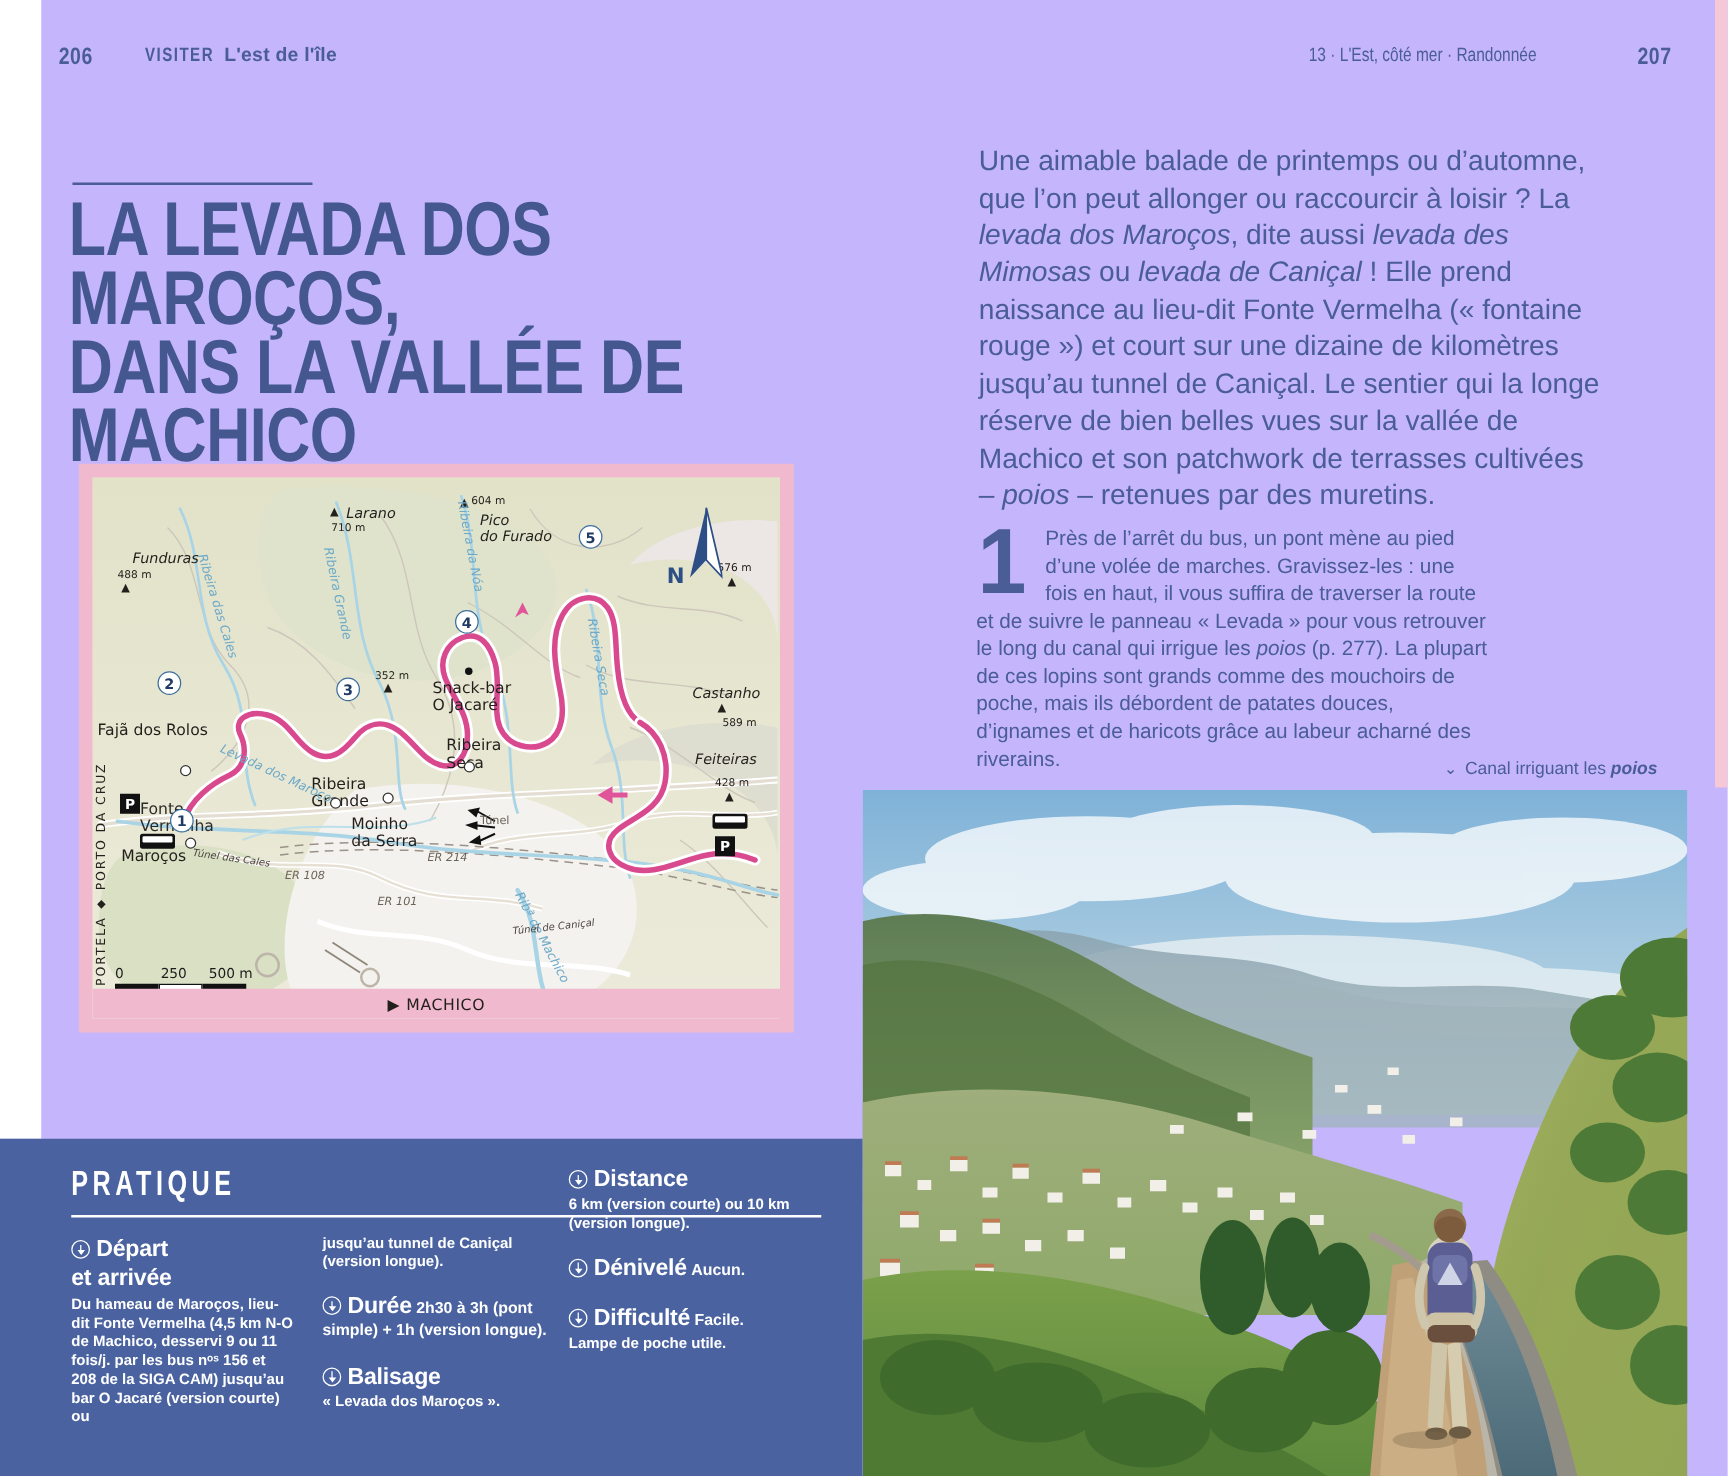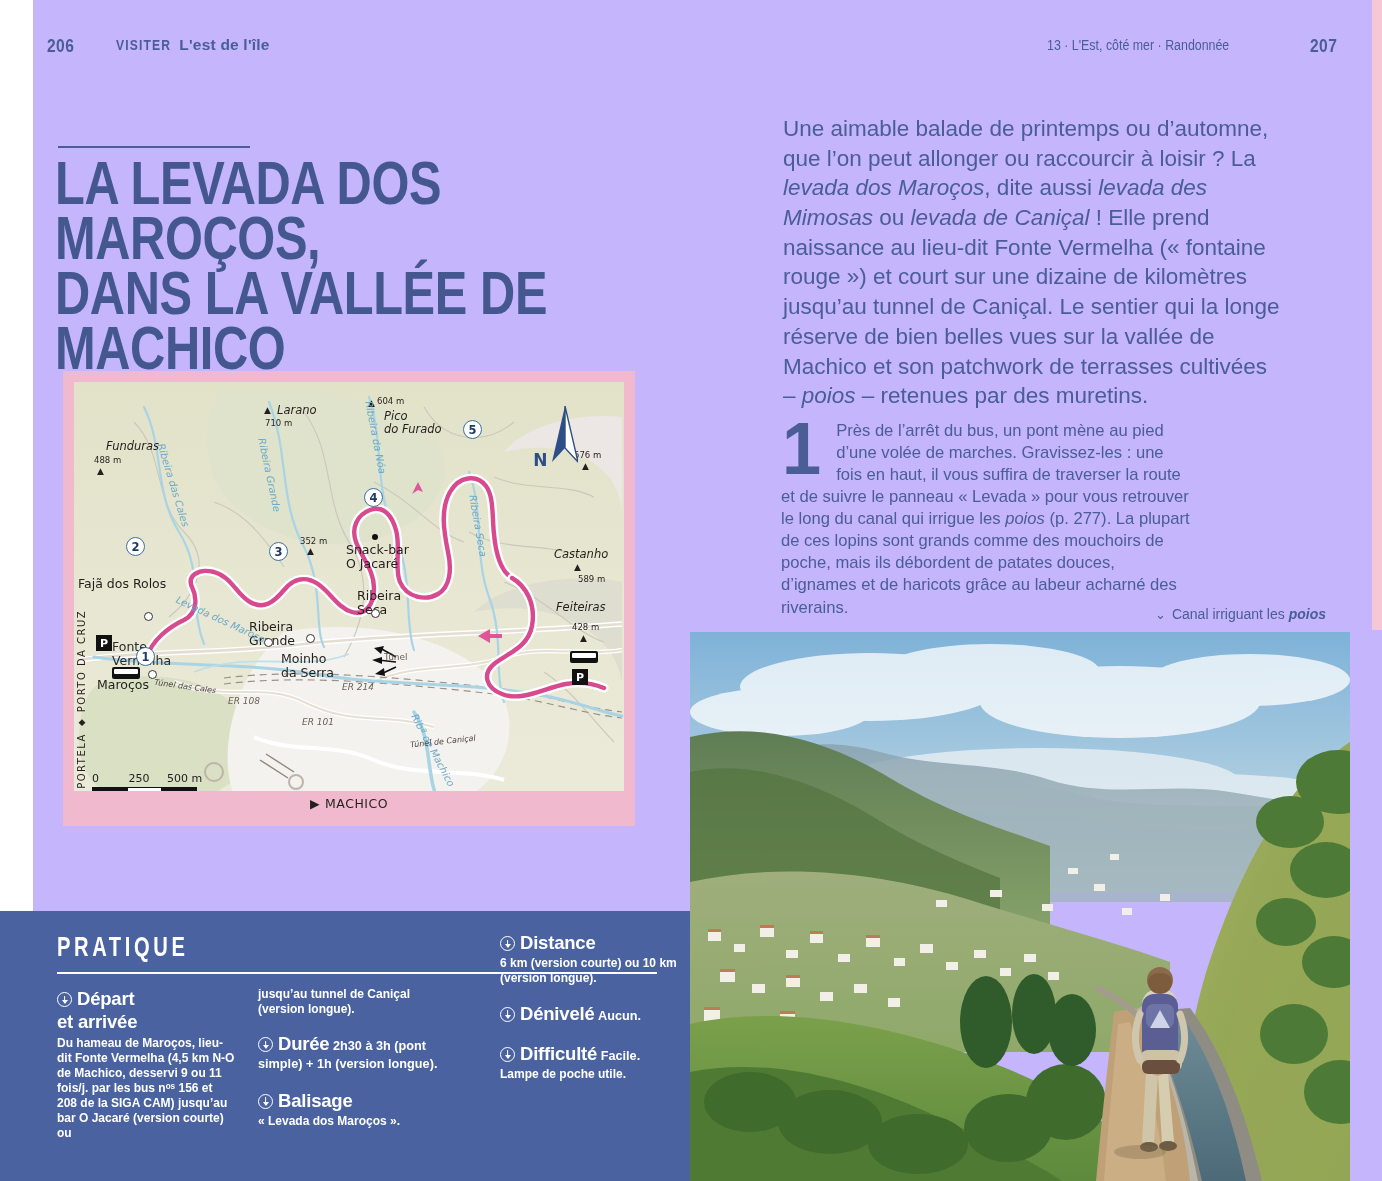--- a/index.html
+++ b/index.html
@@ -204,21 +204,21 @@
     transform: scaleX(0.72); transform-origin:left center;
     font-family:"Liberation Sans", sans-serif;
   }
   .pratique-rule {
     position:absolute; left:57px; top:61px; width:600px; height:2px;
     background:#ffffff;
   }
   .col { position:absolute; top:76px; font-size:12.7px; line-height:1.26; }
   .col-1 { left:57px;  width:178px; }
   .col-2 { left:258px; width:180px; }
-  .col-3 { left:455px; width:200px;margin-left:45px; }
+  .col-3 { left:455px; width:200px; }
   .ph {
     font-size: 18.5px; font-weight: 700; letter-spacing:-0.2px;
     display:inline;
   }
   .ph-block { margin-bottom:2px; }
   .arrow-ic {
     display:inline-block; width:15px; height:15px; border-radius:50%;
     border:1.6px solid #fff; position:relative; vertical-align:-2px;
     margin-right:5px;
   }

